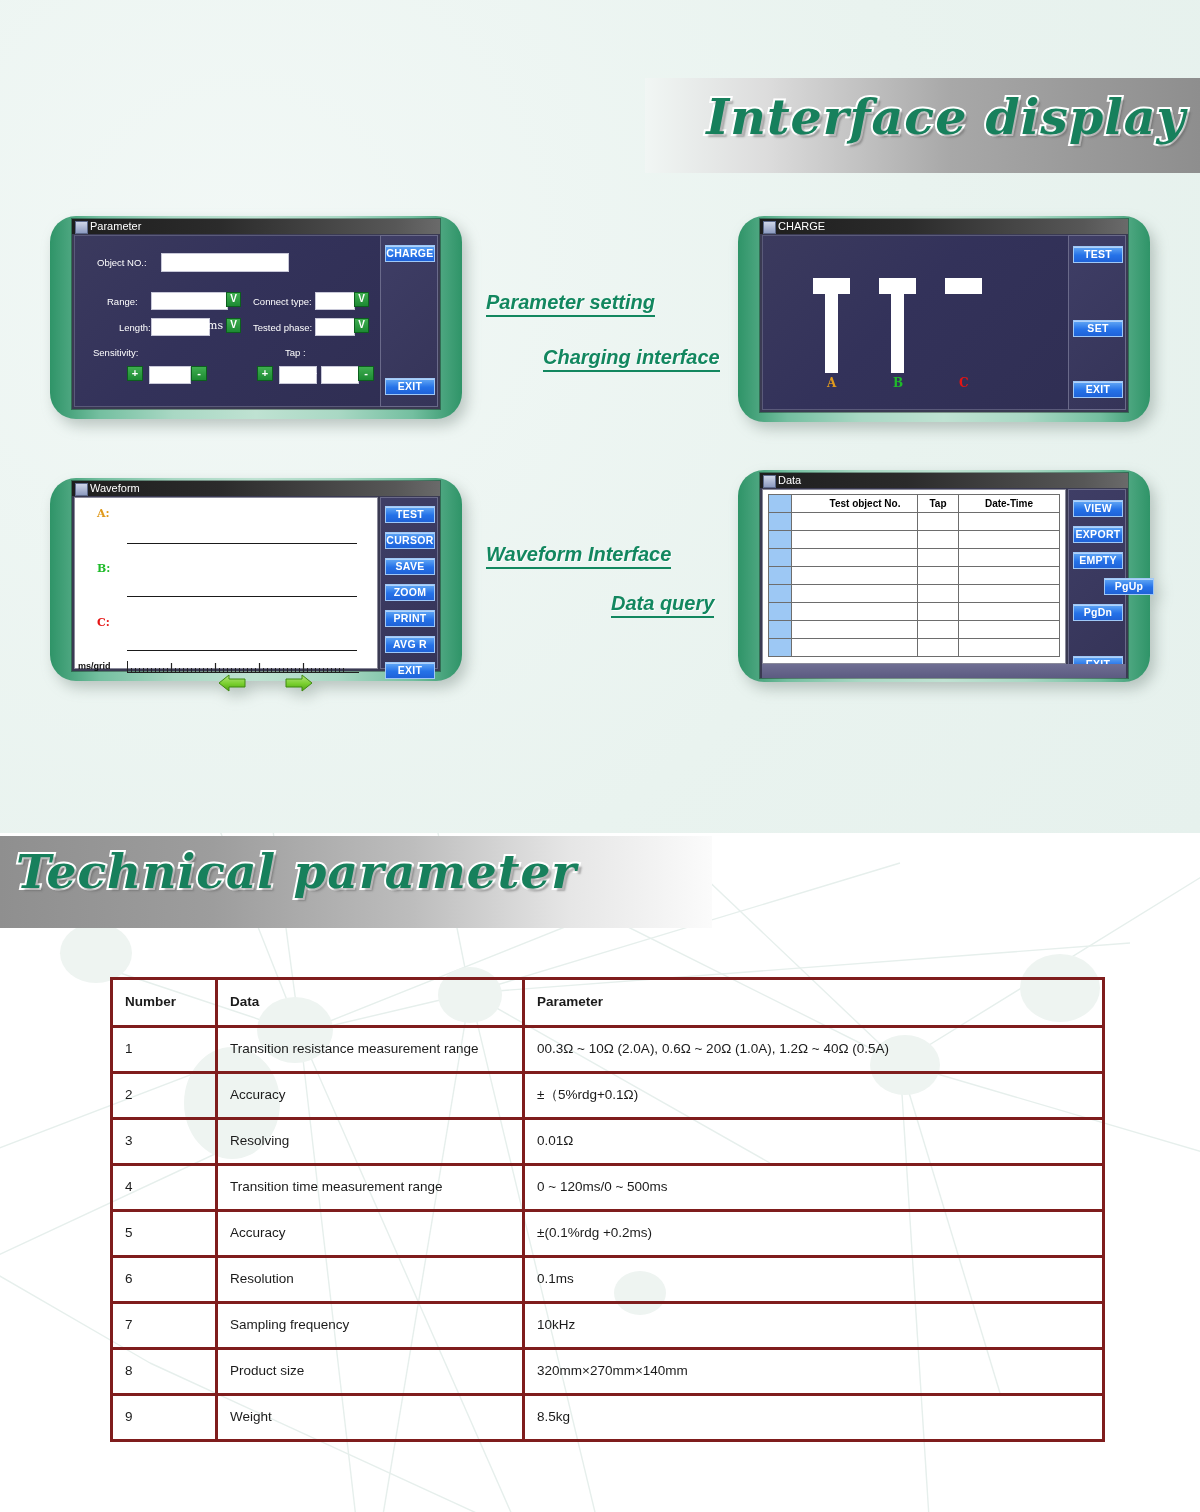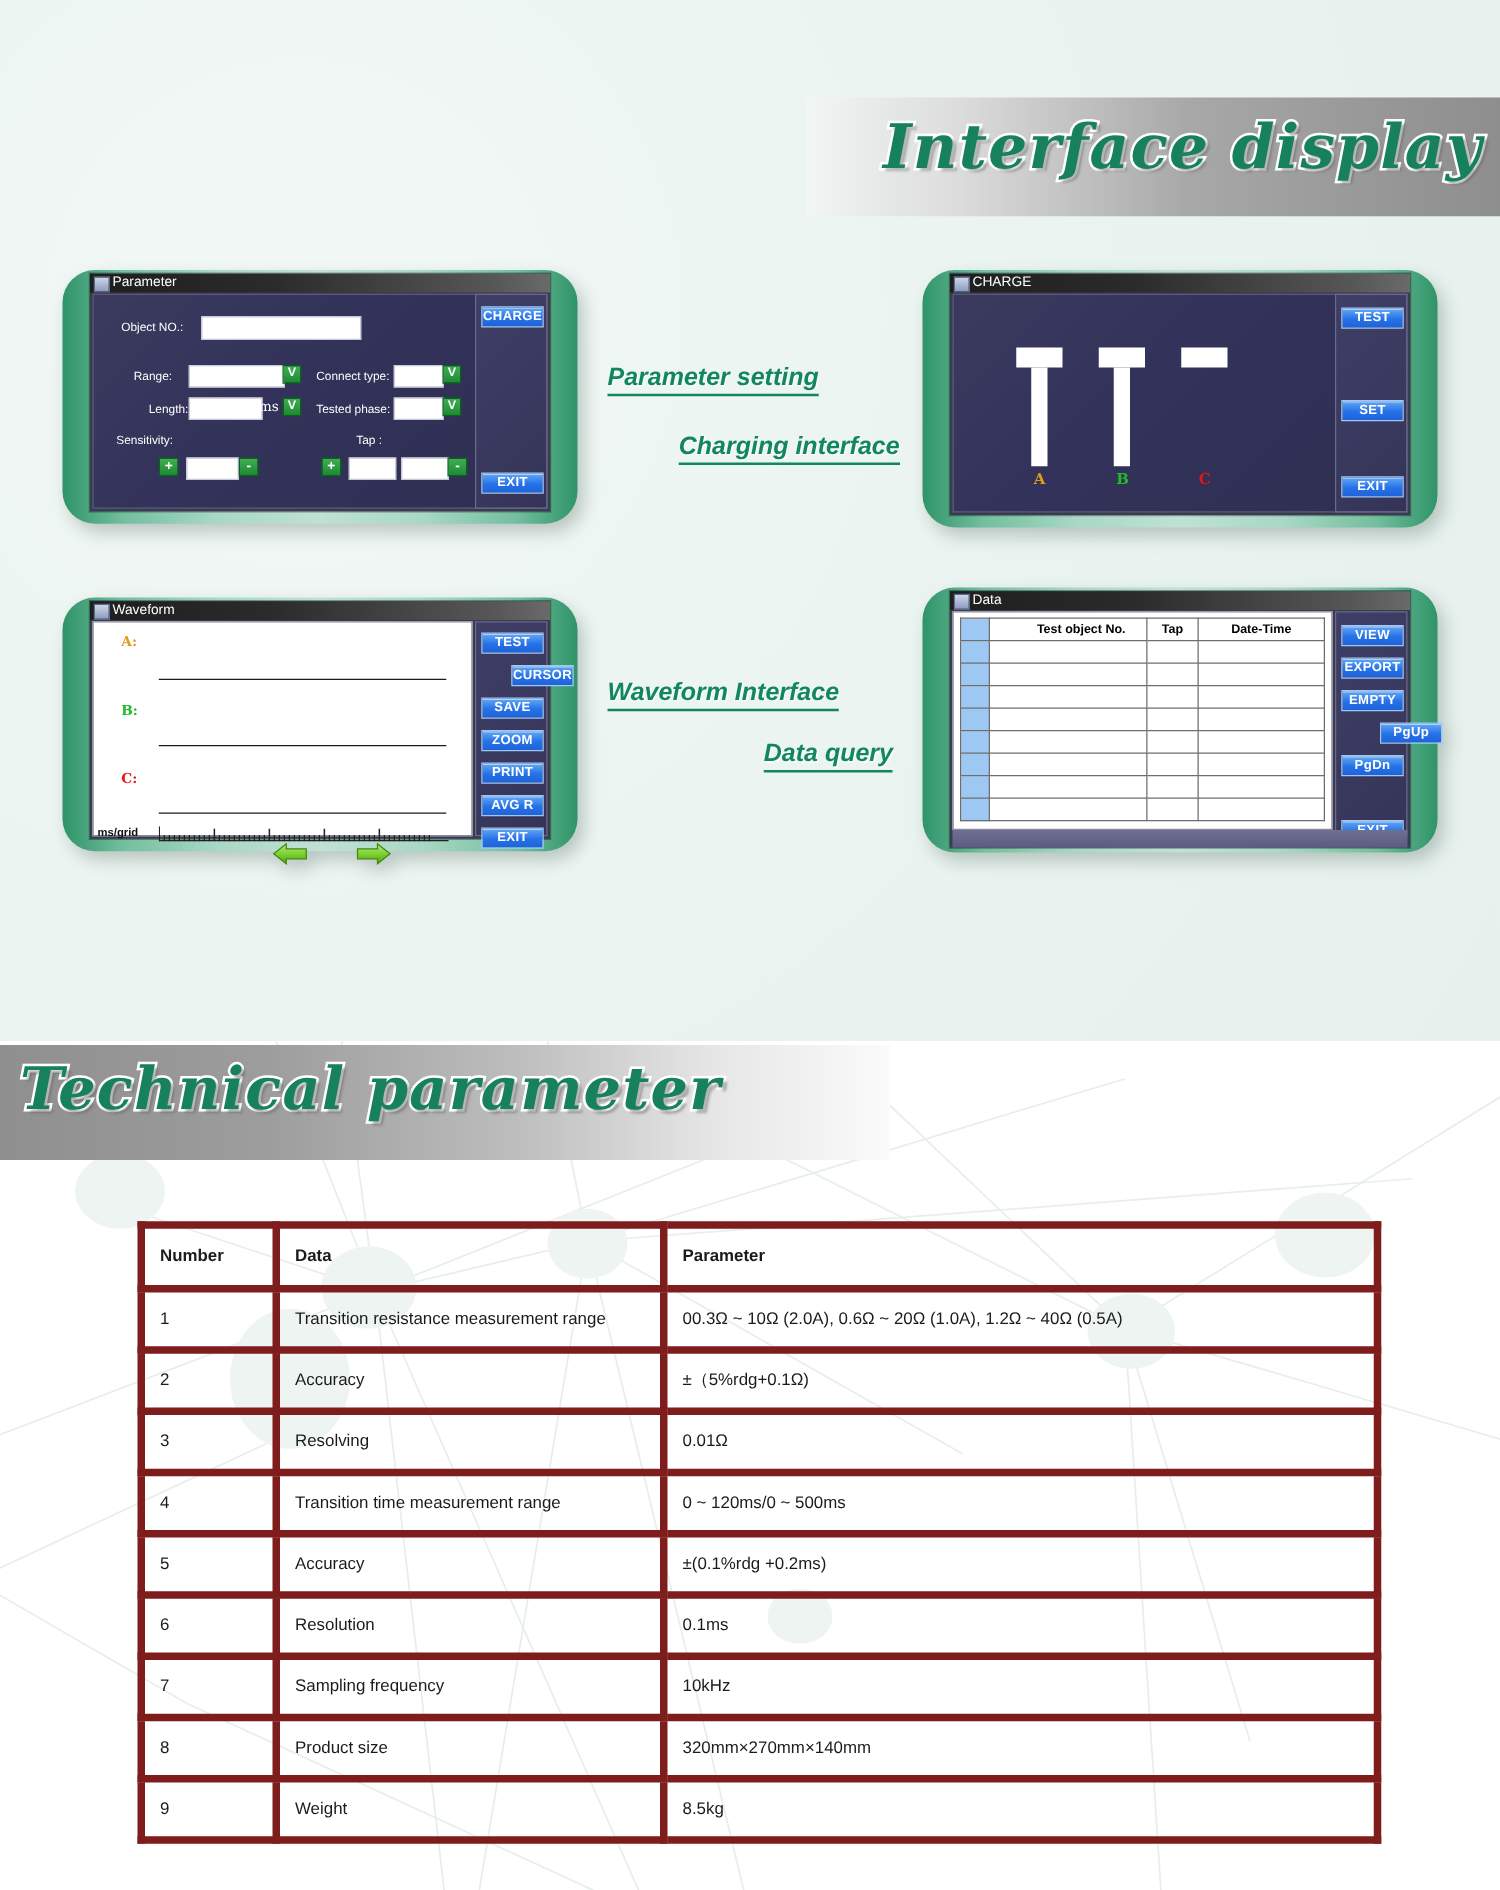--- a/index.html
+++ b/index.html
@@ -153,21 +153,21 @@
     background:#ffffff;overflow:hidden;
   }
   #net-bg{position:absolute;left:0;top:0;width:1200px;height:679px;}
 
   #spec-table{
     position:absolute;left:110px;top:144px;width:995px;
     border-collapse:collapse;background:transparent;
     font-size:13.5px;color:#1b1b1b;
   }
   #spec-table th,#spec-table td{
-    border:6px solid #7f1d1d;
+    border:3px solid #7f1d1d;
     padding:9px 12px;vertical-align:middle;
     line-height:1.85;
   }
   #spec-table th{font-weight:bold;text-align:left;font-size:13.5px;padding:10px 12px;}
   #spec-table .c-num{width:78px;}
   #spec-table .c-name{width:280px;}
 </style>
 </head>
 <body>
 
@@ -355,21 +355,21 @@
                 <stop offset="55%" stop-color="#79cf2e"></stop>
                 <stop offset="100%" stop-color="#4fa313"></stop>
           </linearGradient>
             </defs>
           <path d="M17,1 L17,5 L1,5 L1,13 L17,13 L17,17 L27,9 Z" fill="url(#gr)" stroke="#3e8a10" stroke-width="1"></path>
         </svg>
       </div>
 
       <div class="rightbar">
         <div class="btn" style="left:4px;top:8px;width:48px;">TEST</div>
-        <div class="btn" style="left:4px;top:34px;width:48px;margin-left:24px;">CURSOR</div>
+        <div class="btn" style="left:4px;top:34px;width:48px;">CURSOR</div>
         <div class="btn" style="left:4px;top:60px;width:48px;">SAVE</div>
         <div class="btn" style="left:4px;top:86px;width:48px;">ZOOM</div>
         <div class="btn" style="left:4px;top:112px;width:48px;">PRINT</div>
         <div class="btn" style="left:4px;top:138px;width:48px;">AVG R</div>
         <div class="btn" style="left:4px;top:164px;width:48px;">EXIT</div>
       </div>
     </div>
   </div>
 
   <div class="device" style="left:738px;top:470px;width:412px;height:212px;">

